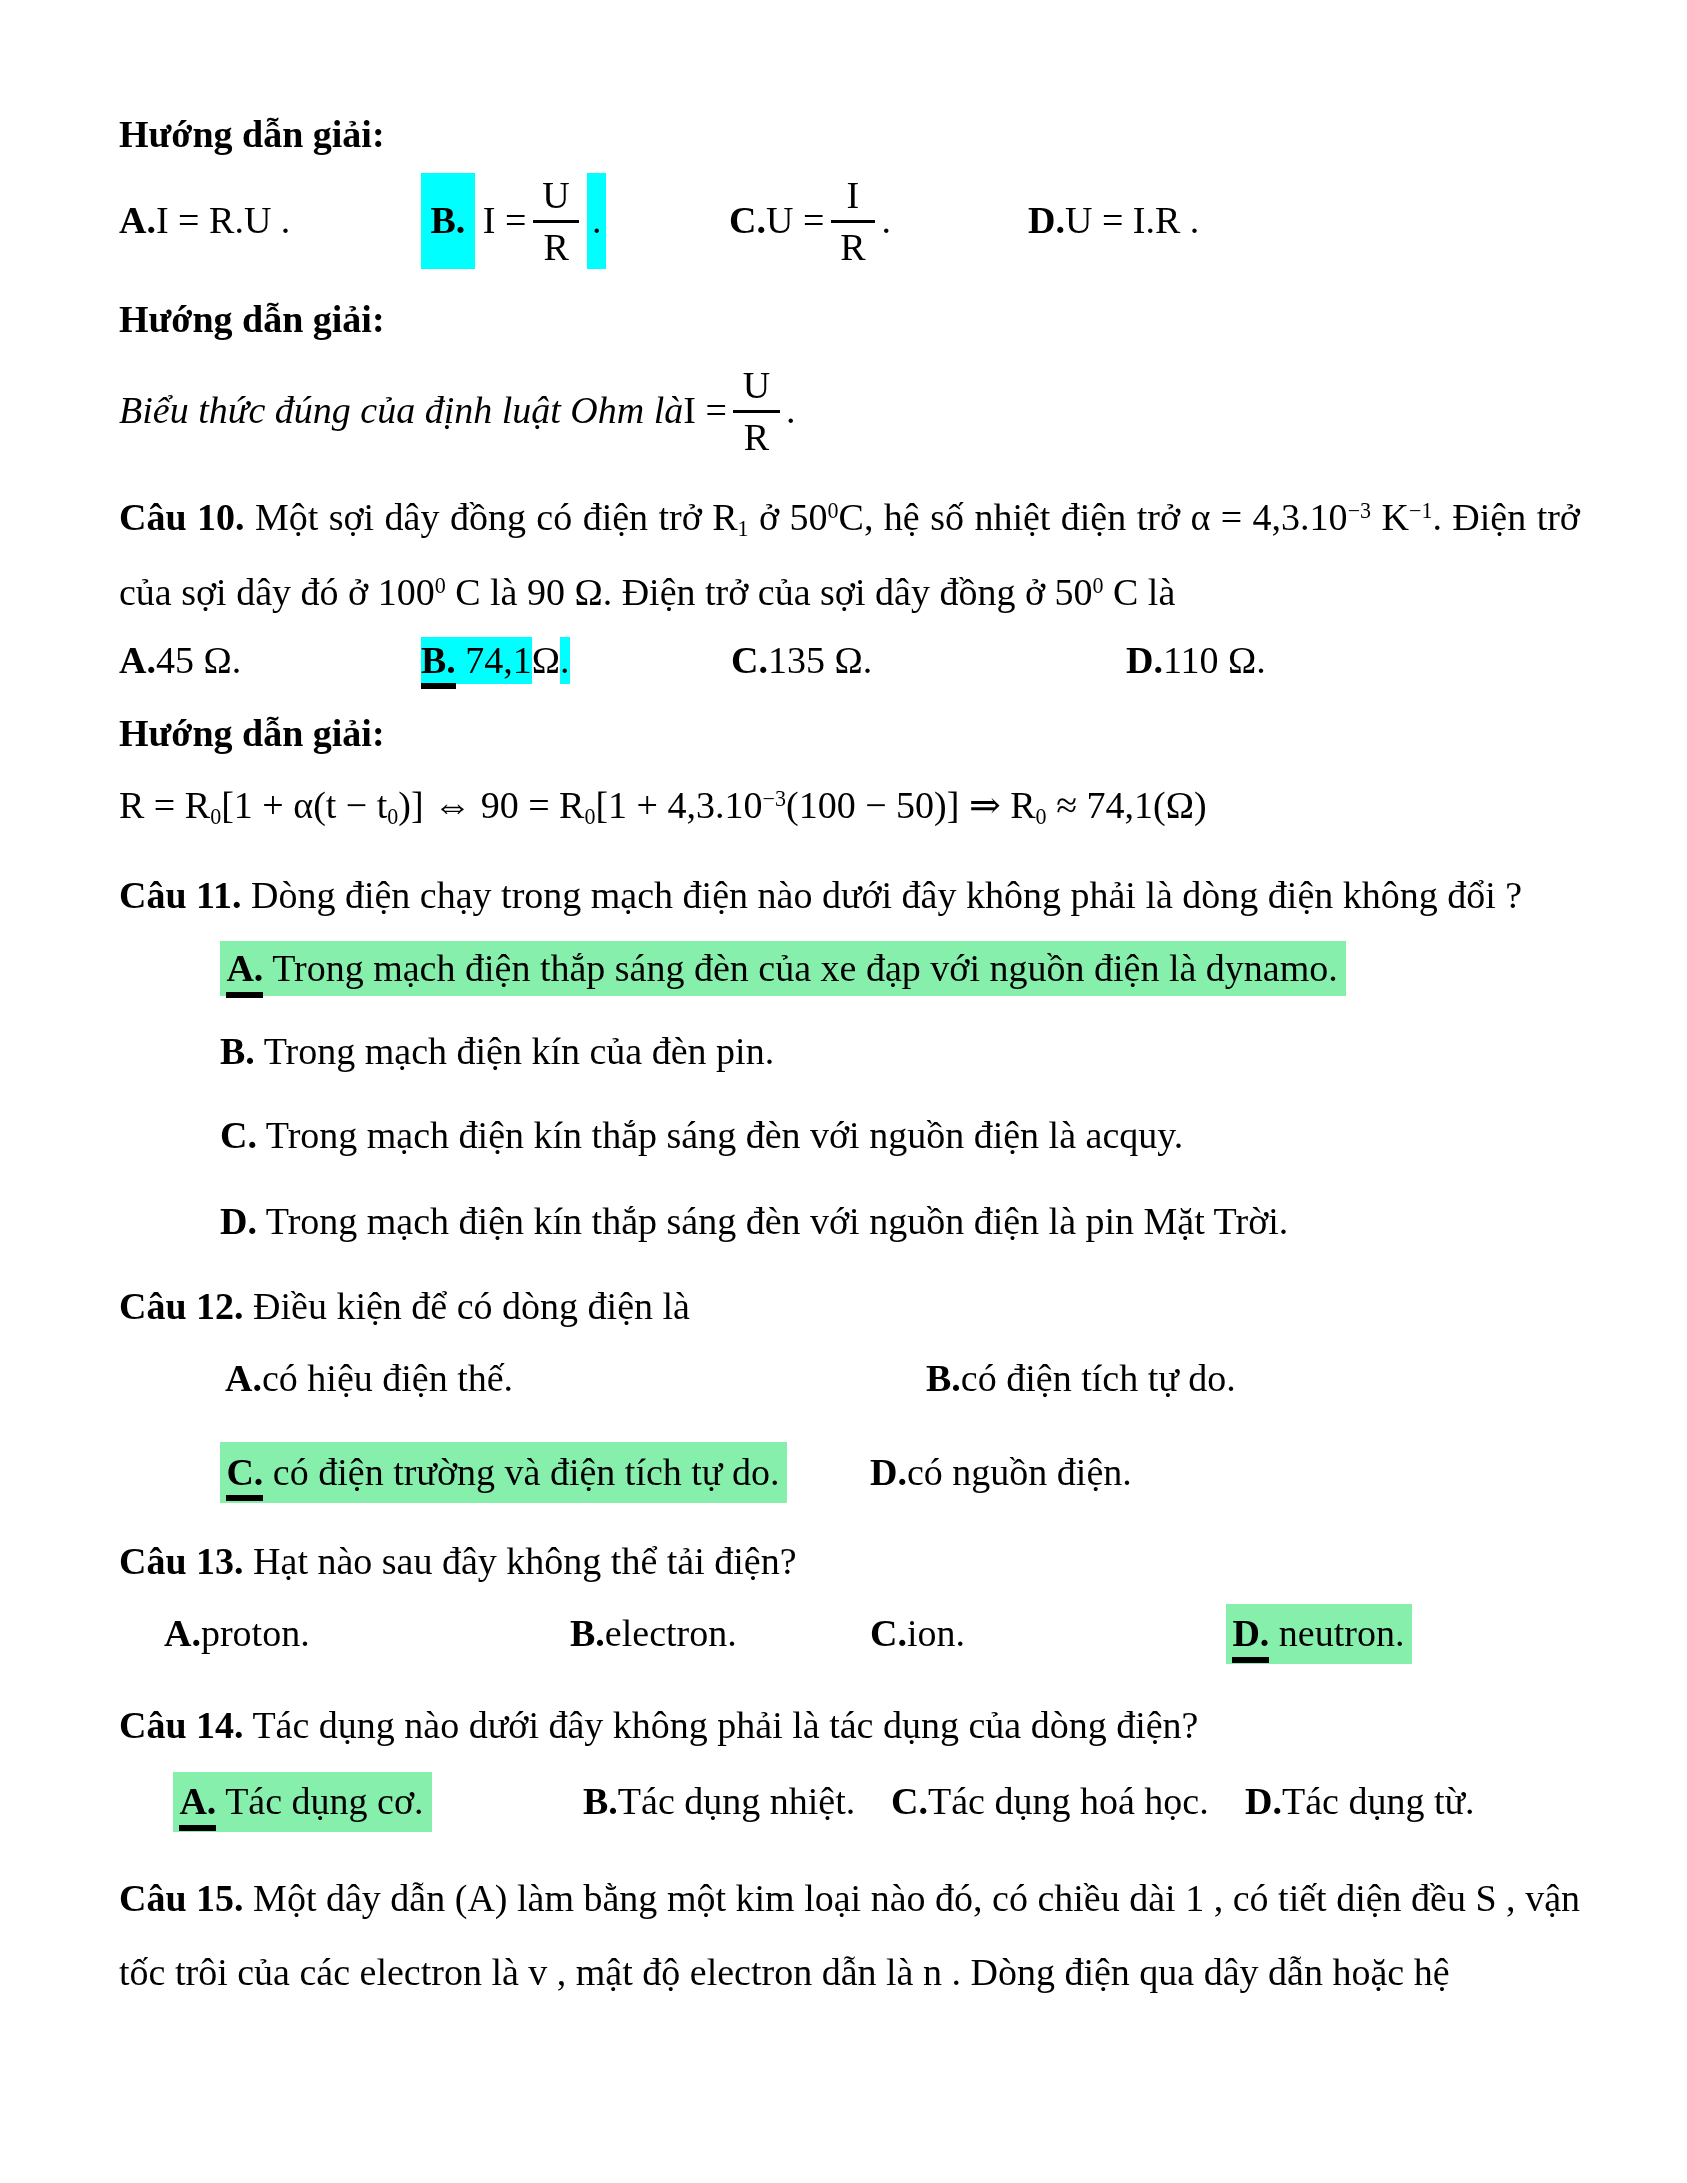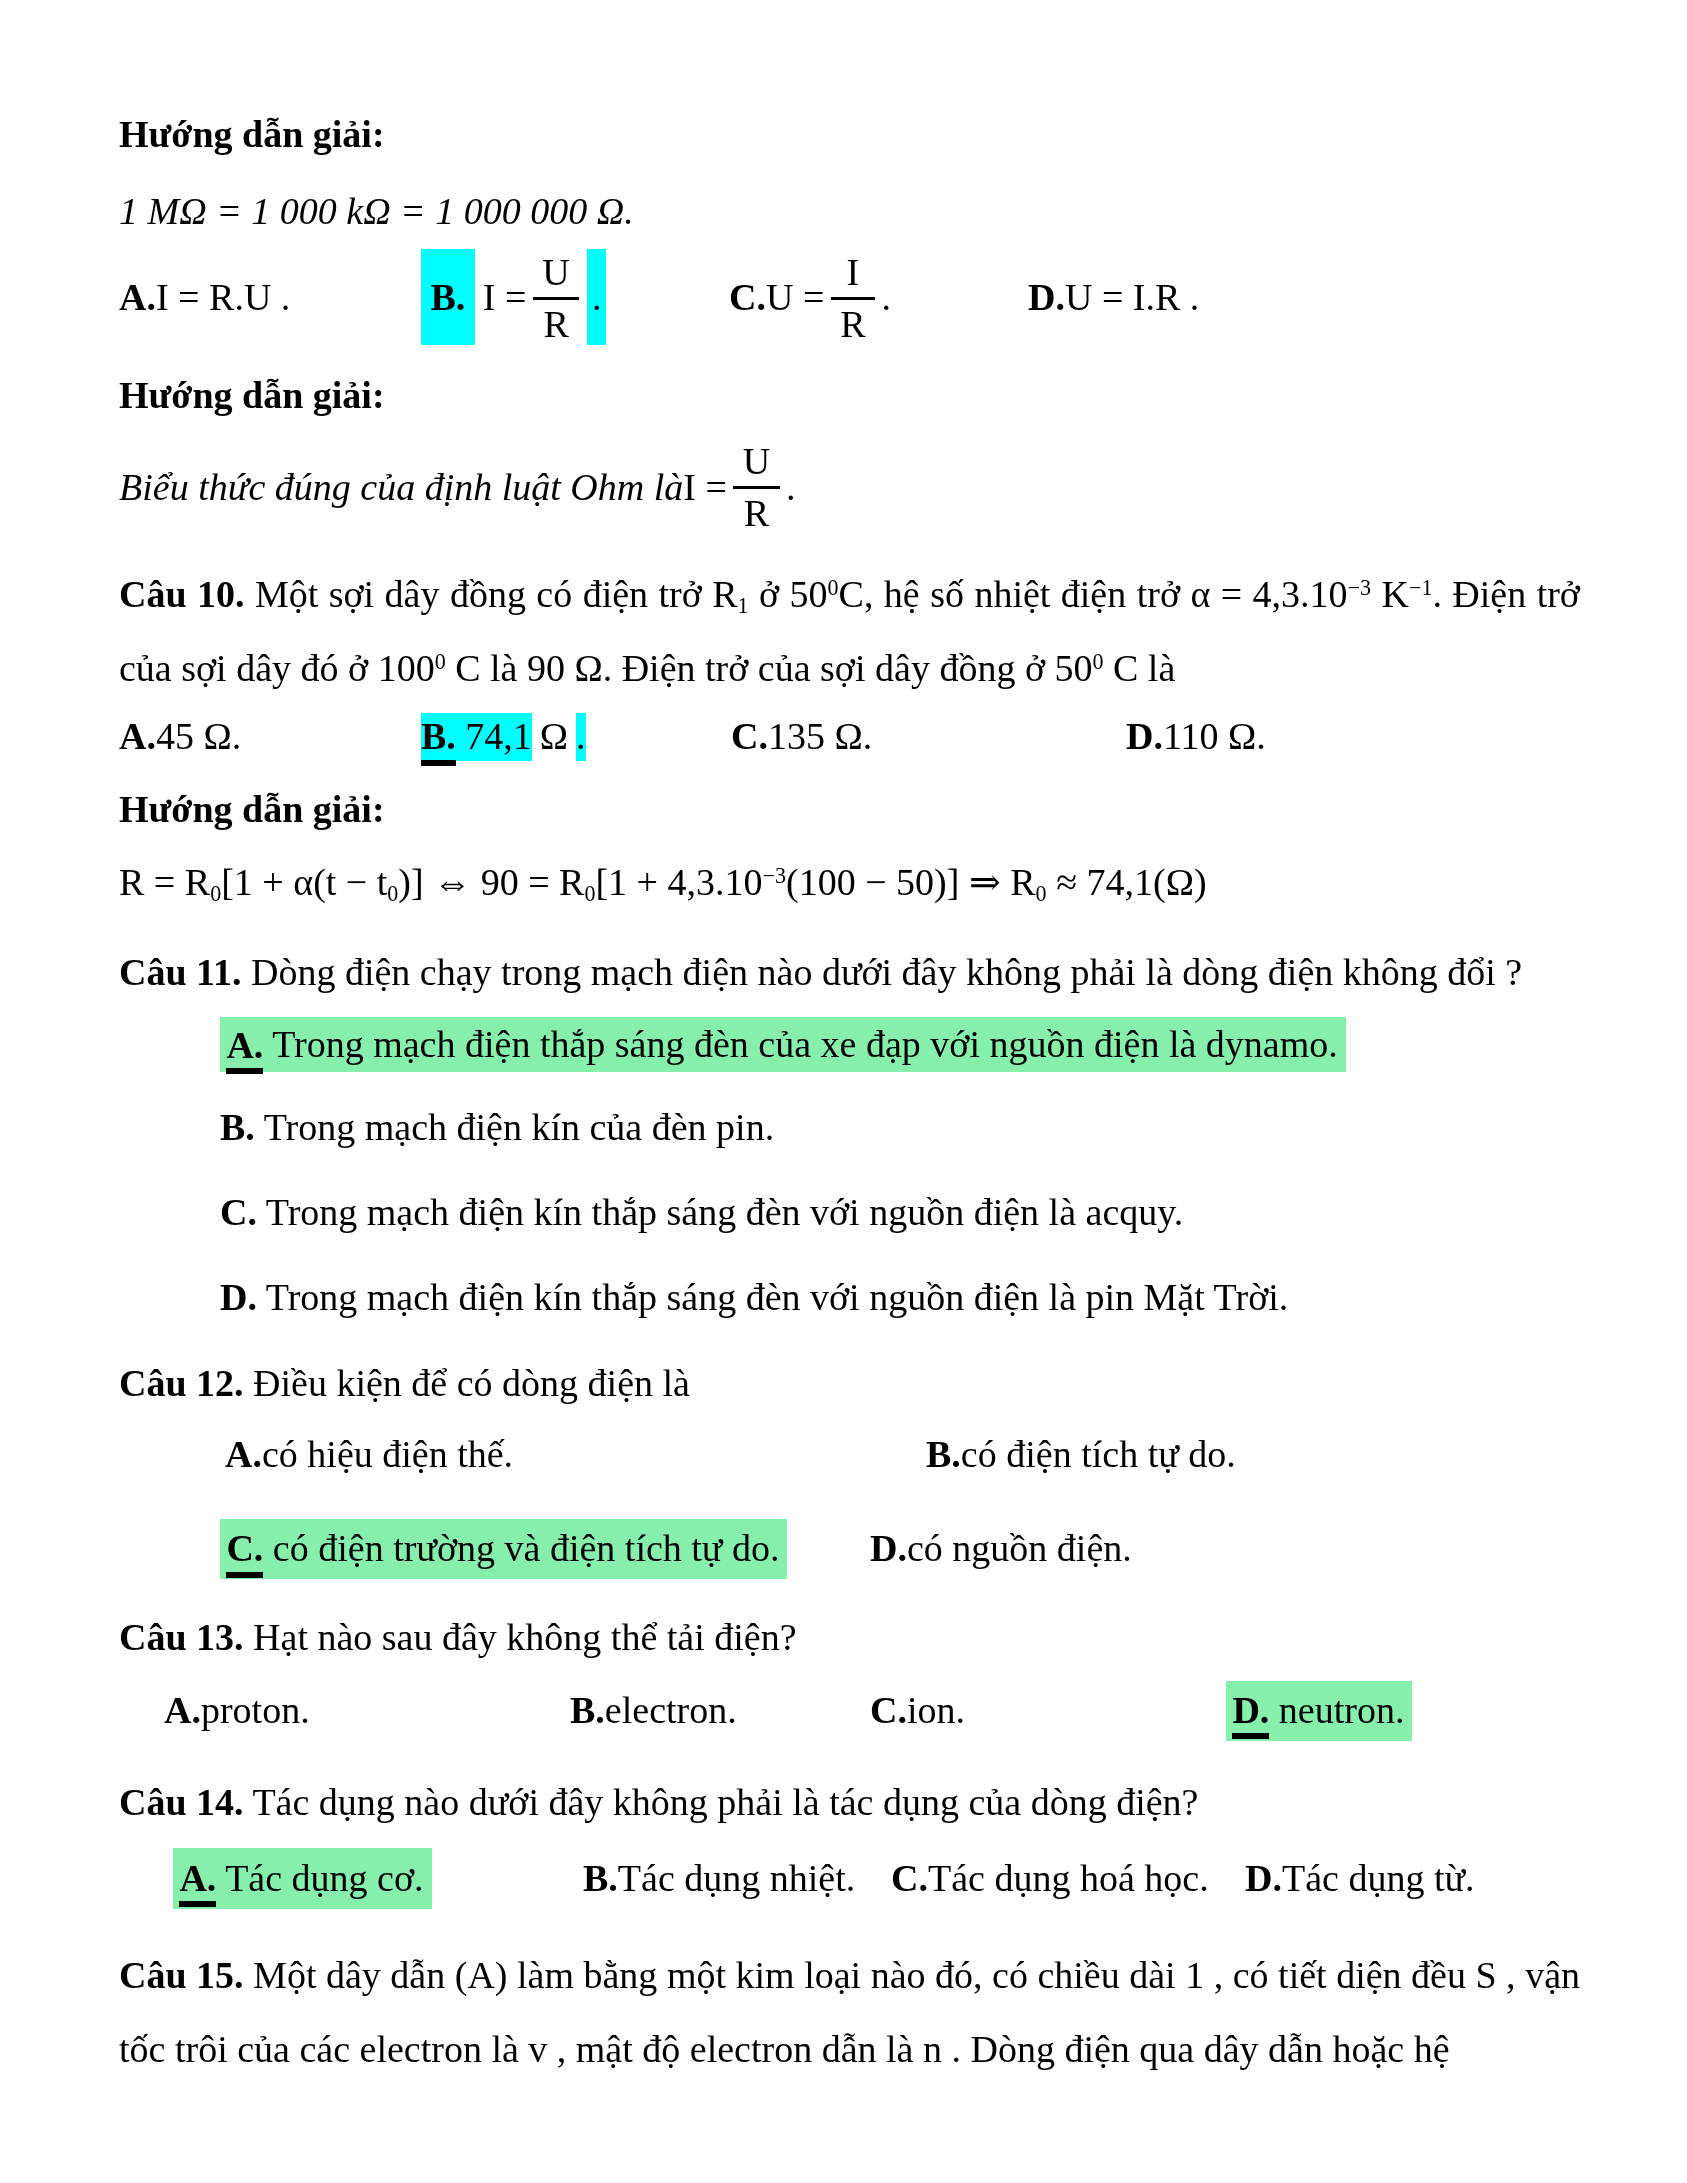--- a/index.html
+++ b/index.html
@@ -14,42 +14,41 @@
   .italic{font-style:italic;}
   .qline{line-height:1.25;}
   .para{text-align:justify;line-height:1.95;}
   .letter{font-weight:bold;}
   .ul{border-bottom:6.4px solid #000;padding-bottom:2.4px;}
   .hl{background:#00ffff;}
   .hl-pad{background:#86efac;padding:6.4px 8px 6.4px 6.4px;}
   .opt-row{display:flex;align-items:center;line-height:1.25;}
   .opt{display:inline-flex;align-items:center;}
   .w-q9-a{width:302px;}.w-q9-b{width:308px;}.w-q9-c{width:299px;}
-  .w-q10-a{width:302px;}.w-q10-b{width:310px;gap:8px;}.w-q10-c{width:395px;}
+  .w-q10-a{width:302px;}.w-q10-b{width:310px;}.w-q10-c{width:395px;}
   .w-q13-a{width:406px;}.w-q13-b{width:300px;}.w-q13-c{width:356px;}
   .w-q14-a{width:410px;padding-left:16px;}.w-q14-b{width:308px;}.w-q14-c{width:354px;}
   .w-q12-a{width:701px;}.w-q12-c{width:650px;align-items:center;}
   .frac{display:inline-flex;flex-direction:column;text-align:center;line-height:1.12;margin:0 6.4px;vertical-align:middle;}
   .frac .num{border-bottom:3.2px solid #000;padding:1.6px 9.5px 3.2px;}
   .frac .den{padding:3.2px 9.5px 0;}
   .hl-block{background:#00ffff;align-self:stretch;display:inline-flex;align-items:center;padding:0 9.5px;margin-right:8px;}
   .stripe{background:#00ffff;align-self:stretch;display:inline-flex;align-items:center;padding:0 4.8px;margin-left:1.6px;}
   .sol-line{display:flex;align-items:center;}
   .sup{font-size:0.58em;vertical-align:0.55em;line-height:0;}
   .sub{font-size:0.58em;vertical-align:-0.25em;line-height:0;}
   .formula{line-height:1.3;}
 </style>
 </head>
 <body>
 
 <div class="content">
 
   <div class="hdg">Hướng dẫn giải:</div>
 
-  <div class="qline italic" style="margin-top:29px">1 MΩ = 1 000 kΩ = 1 000 000 Ω.</div>
 
 
   <div class="opt-row" style="margin-top:14.3px">
     <span class="opt w-q9-a">
       <span class="letter">A.</span>
         <span> I = R.U .</span>
     </span>
     <span class="opt w-q9-b">
       <span class="letter hl-block">B.</span>
         <span>I = </span>

